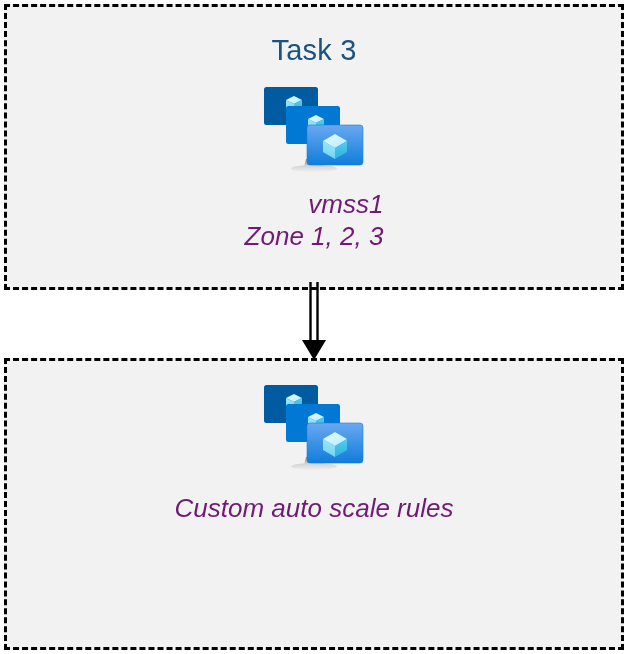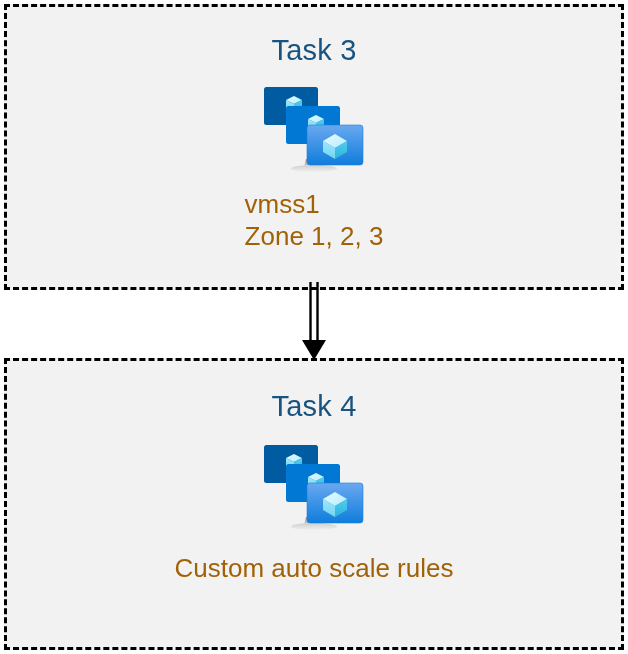--- a/index.html
+++ b/index.html
@@ -55,25 +55,26 @@
     line-height: 1;
     letter-spacing: 0.2px;
     white-space: nowrap;
     text-align: center;
   }
   #task-box-3 .task-title { margin-top: 29px; }
   #task-box-4 .task-title { margin-top: 31px; }
 
   
   .task-caption {
-    color: #a16207;
+    color: #701a75;
     font-size: 26px;
     line-height: 32px;
-    text-align: left;
+    text-align: right;
     white-space: pre-line;
+    font-style: italic;
   }
   #task-box-3 .task-caption { margin-top: 13px; }
   #task-box-4 .task-caption { margin-top: 19px; }
 
   
   .vmss-icon {
     position: relative;
     width: 104px;
     height: 92px;
     margin-top: 18px;
@@ -166,21 +167,20 @@
   <div class="connector">
     <svg width="40" height="80" viewBox="0 0 40 80" xmlns="http://www.w3.org/2000/svg">
       <line x1="16.5" y1="0" x2="16.5" y2="62" stroke="#000000" stroke-width="2.4"></line>
       <line x1="23.5" y1="0" x2="23.5" y2="62" stroke="#000000" stroke-width="2.4"></line>
       <polygon points="8,58 32,58 20,78" fill="#000000"></polygon>
     </svg>
   </div>
 
   <div class="task-box" id="task-box-4">
 
-    <div class="task-title">Task 4</div>
 
     <div class="vmss-icon">
       <svg width="104" height="92" viewBox="0 0 104 92" xmlns="http://www.w3.org/2000/svg">
         <defs>
           <linearGradient id="frontScreen4" x1="0" y1="0" x2="0" y2="1">
             <stop offset="0" stop-color="#6aa8f0"></stop>
             <stop offset="1" stop-color="#0f7ddb"></stop>
           </linearGradient>
           <linearGradient id="standGrad4" x1="0" y1="0" x2="0" y2="1">
             <stop offset="0" stop-color="#8c8c8c"></stop>

